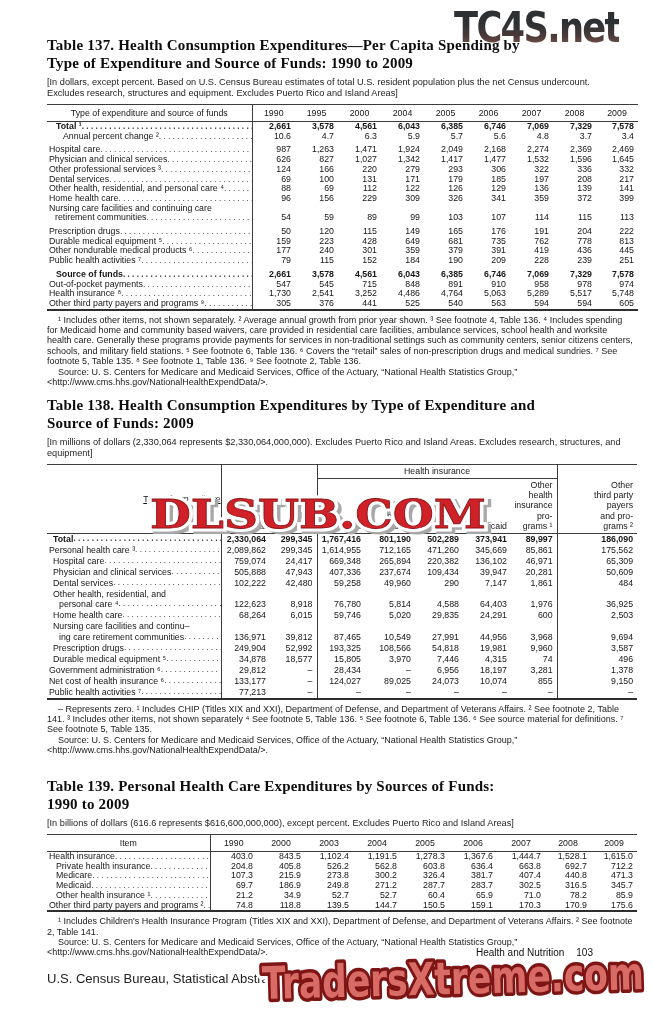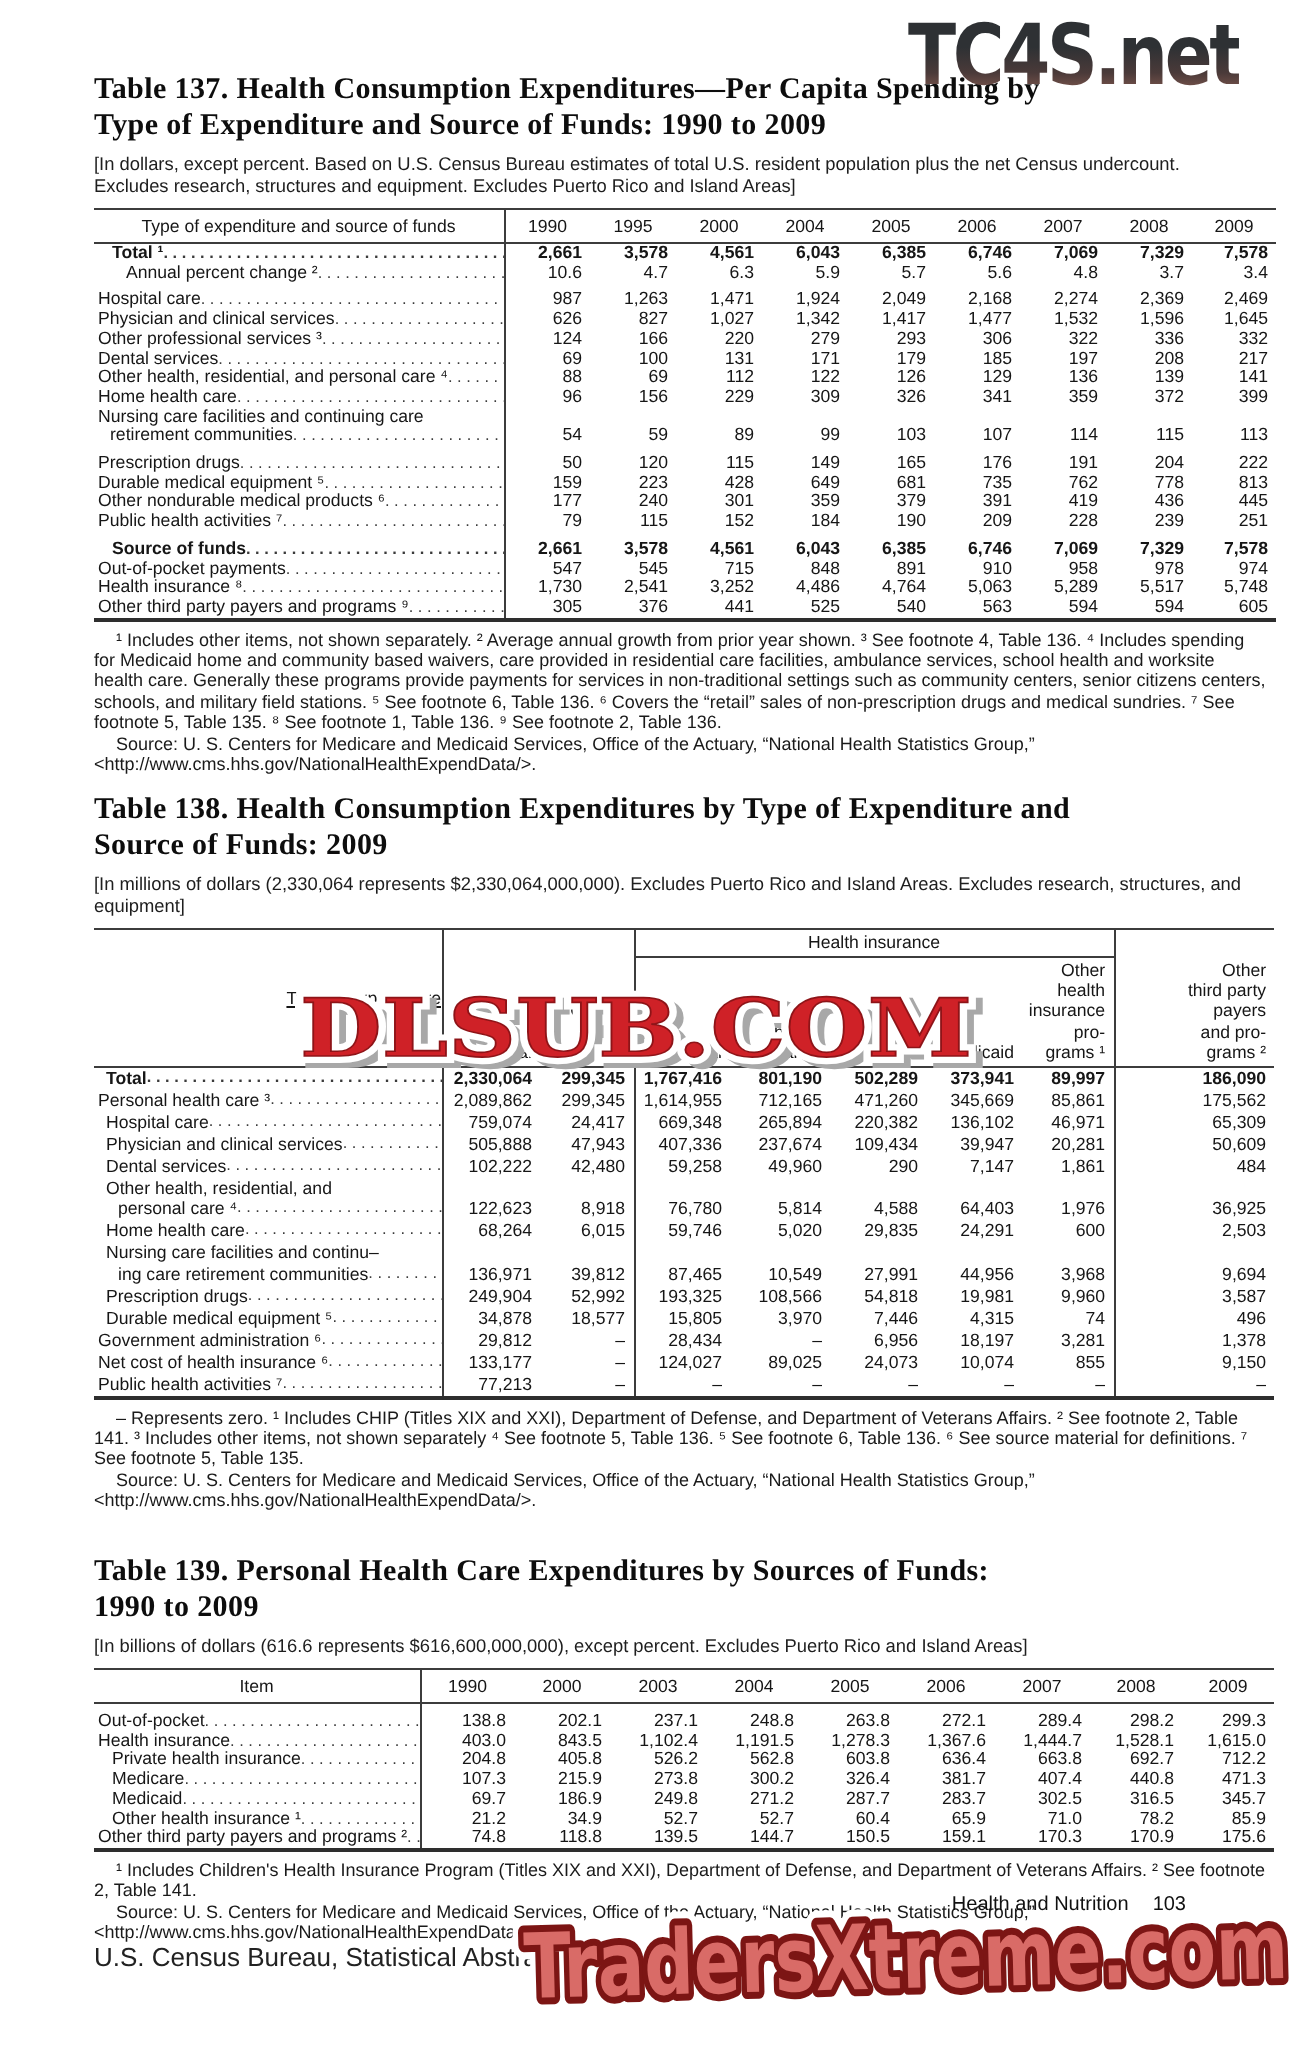--- a/index.html
+++ b/index.html
@@ -674,37 +674,20 @@
             <th>2003</th>
             <th>2004</th>
             <th>2005</th>
             <th>2006</th>
             <th>2007</th>
             <th>2008</th>
             <th>2009</th>
           </tr>
         </thead>
         <tbody>
-          <tr class="gap">
-            <td class="lbl vr">
-              <div class="lx i0">
-                <span class="txt">Out-of-pocket</span>
-                <span class="dots"></span>
-              </div>
-            </td>
-            <td class="num">138.8</td>
-            <td class="num">202.1</td>
-            <td class="num">237.1</td>
-            <td class="num">248.8</td>
-            <td class="num">263.8</td>
-            <td class="num">272.1</td>
-            <td class="num">289.4</td>
-            <td class="num">298.2</td>
-            <td class="num">299.3</td>
-          </tr>
           <tr>
             <td class="lbl vr">
               <div class="lx i0">
                 <span class="txt">Health insurance</span>
                 <span class="dots"></span>
               </div>
             </td>
             <td class="num">403.0</td>
             <td class="num">843.5</td>
             <td class="num">1,102.4</td>

